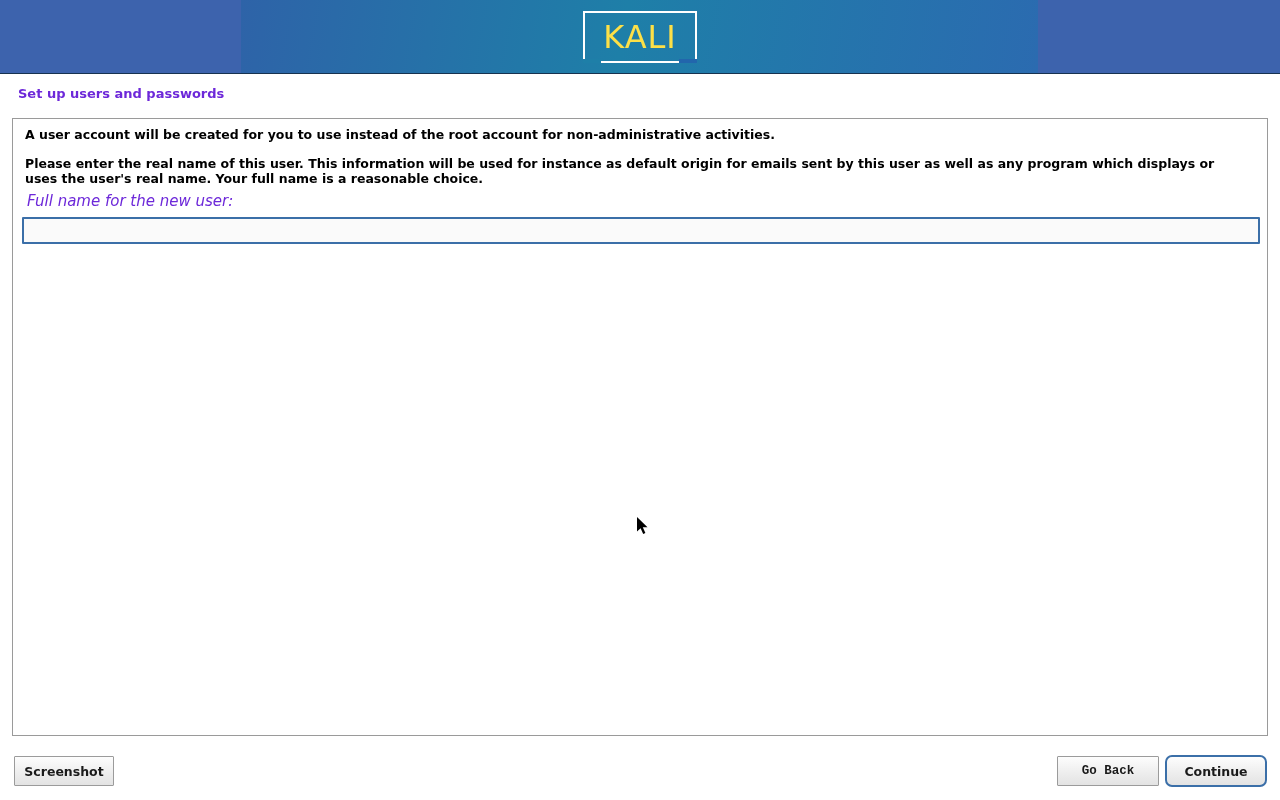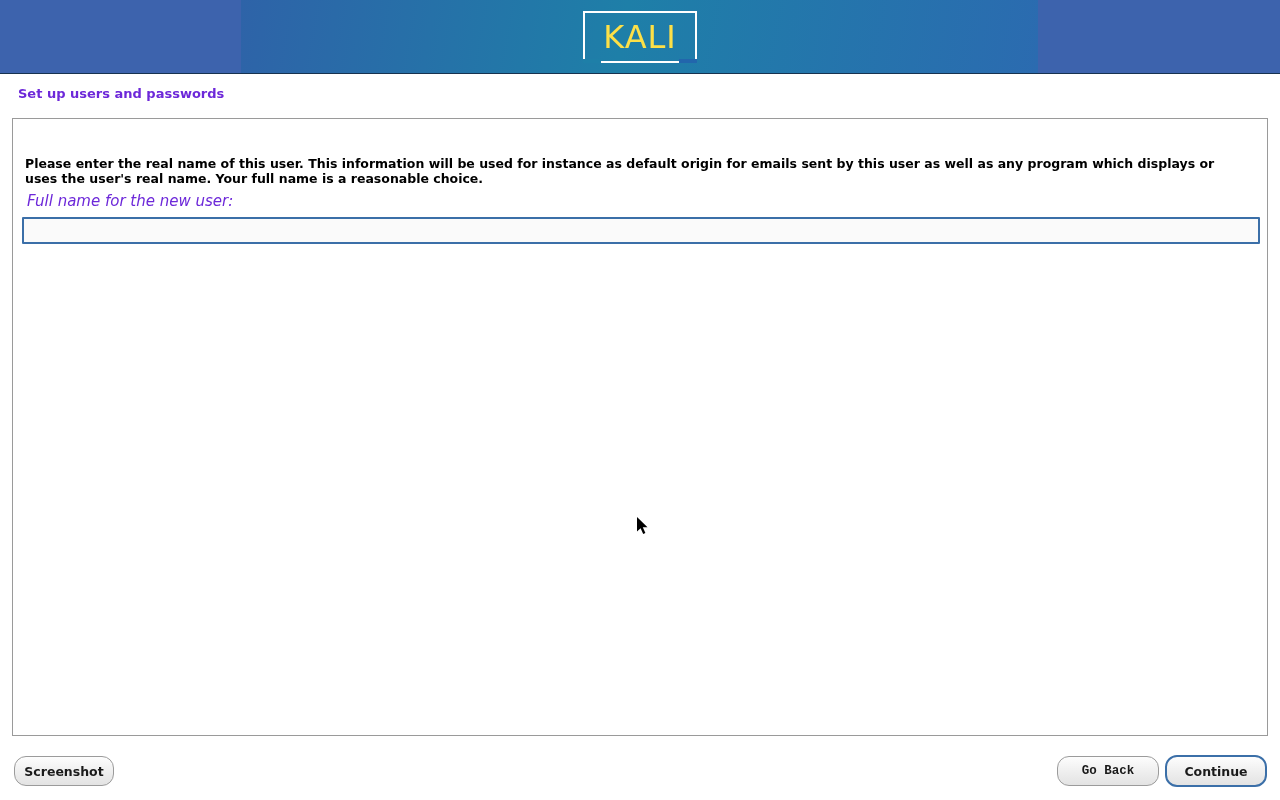--- a/index.html
+++ b/index.html
@@ -145,55 +145,56 @@
     width: 12px;
     height: 18px;
   }
 
   
   .btn {
     position: absolute;
     height: 30px;
     background: linear-gradient(180deg, #fdfdfd 0%, #eeeeee 55%, #e3e3e3 100%);
     border: 1px solid #9b9b9b;
-    border-radius: 12px;
+    border-radius: 1px;
     font-size: 12.5px;
     font-weight: bold;
     color: #1a1a1a;
     font-family: "DejaVu Sans", "Liberation Sans", sans-serif;
     cursor: default;
   }
   #btn-screenshot { left: 14px; top: 756px; width: 100px; }
   #btn-goback { left: 1057px; top: 756px; width: 102px; font-family: Liberation Mono, monospace; }
   #btn-continue {
     left: 1165px;
     top: 755px;
     width: 102px;
     height: 32px;
     border: 2px solid #3b6fa8;
-    border-radius: 12px;
+    border-radius: 7px;
   }
 </style>
 </head>
 <body>
 
 <div id="banner">
   <div id="banner-gradient"></div>
   <div id="banner-left-fill"></div>
   <div id="banner-right-fill"></div>
   <div id="kali-logo">KALI</div>
   <div id="kali-logo-notch-left"></div>
   <div id="kali-logo-notch-right"></div>
   <div id="banner-bottom-line"></div>
 </div>
 
 <div id="page-title">Set up users and passwords</div>
 
 <div id="panel">
   <div id="panel-inner">
+    <div class="para" id="para1">A user account will be created for you to use instead of the root account for non-administrative activities.</div>
     <div class="para" id="para2">Please enter the real name of this user. This information will be used for instance as default origin for emails sent by this user as well as any program which displays or uses the user's real name. Your full name is a reasonable choice.</div>
     <div id="field-label">Full name for the new user:</div>
     <input id="fullname-input" type="text" autofocus="" placeholder="" style="">
 
     <svg id="mouse-cursor" viewBox="0 0 12 18" style="left: 624px;">
       <polygon points="0,0 0,14.5 3.6,11.2 6.2,17 8.4,16 5.8,10.3 10.5,10.3" fill="#000000"></polygon>
     </svg>
   </div>
 </div>
 

